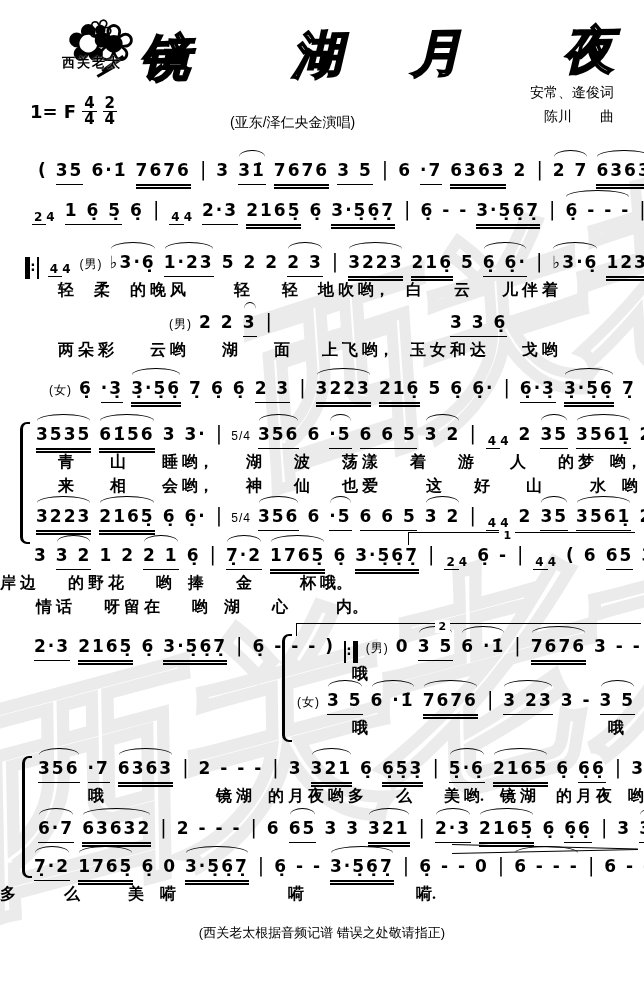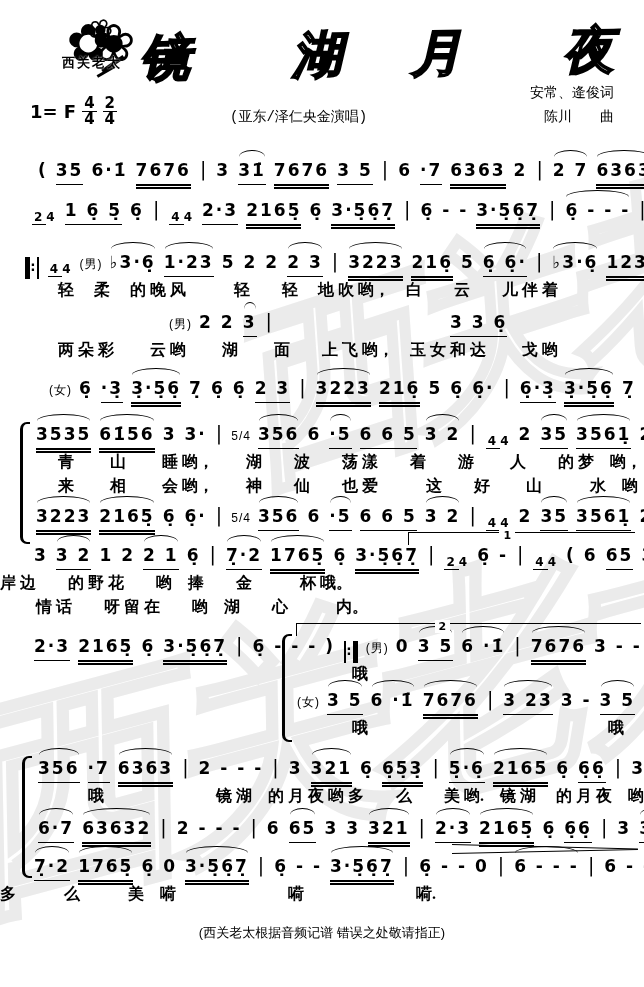--- a/index.html
+++ b/index.html
@@ -14,21 +14,21 @@
   #logo{position:absolute;left:42px;top:18px;width:100px;height:84px;text-align:center;}
   #logo .fl{font-size:52px;line-height:50px;letter-spacing:-18px;}
   #logo .fl2{position:absolute;left:46px;top:-6px;font-size:30px;transform:rotate(25deg);}
   #logo .stem{position:absolute;left:58px;top:44px;width:26px;height:4px;background:#000;transform:rotate(-35deg);}
   #logo .stem2{position:absolute;left:54px;top:52px;width:20px;height:3px;background:#000;transform:rotate(-30deg);}
   #logo .lbl{position:absolute;left:0;top:36px;width:100%;font-size:13px;font-weight:bold;
              font-family:"Liberation Sans",sans-serif;letter-spacing:2px;text-shadow:0 0 2px #fff;}
   #title{position:absolute;left:140px;top:22px;width:360px;font-size:50px;font-weight:bold;
          font-style:italic;color:#fff;-webkit-text-stroke:2px #000;letter-spacing:26px;
          transform:rotate(-1deg);white-space:nowrap;}
-  #subtitle{position:absolute;left:230px;top:108px;font-size:14px;font-family:Liberation Mono, monospace;}
+  #subtitle{position:absolute;left:230px;top:114px;font-size:14px;font-family:Liberation Sans, sans-serif;}
   #keysig{position:absolute;left:30px;top:96px;font-size:18px;font-weight:bold;display:flex;align-items:center;gap:6px;}
   .fr{display:inline-flex;flex-direction:column;align-items:center;font-weight:bold;line-height:1;vertical-align:-5px;}
   #keysig .fr{font-size:15px;}
   .fr .nu{border-bottom:1.5px solid #000;padding:0 2px;}
   #credits{position:absolute;right:30px;top:80px;text-align:right;font-size:14px;
            font-family:"Liberation Sans",sans-serif;line-height:24px;}
   
   #score{position:relative;z-index:2;padding-left:0;}
   .row{position:relative;white-space:nowrap;}
   .row-n{height:30px;line-height:27px;font-size:17px;font-weight:bold;letter-spacing:1px;}

